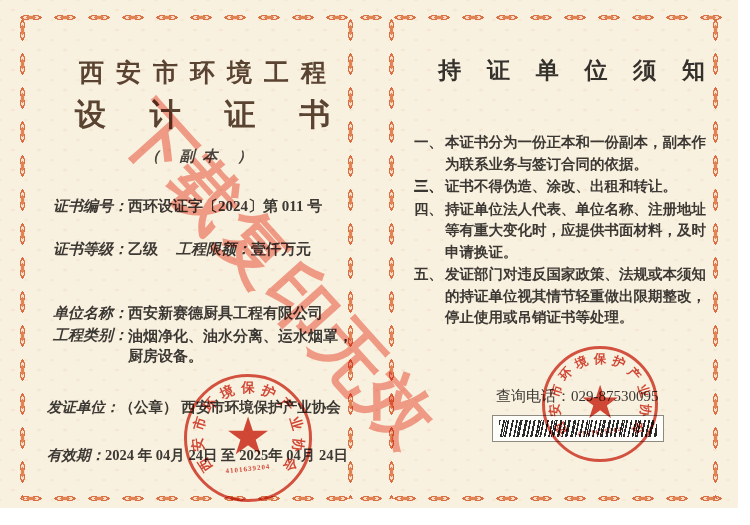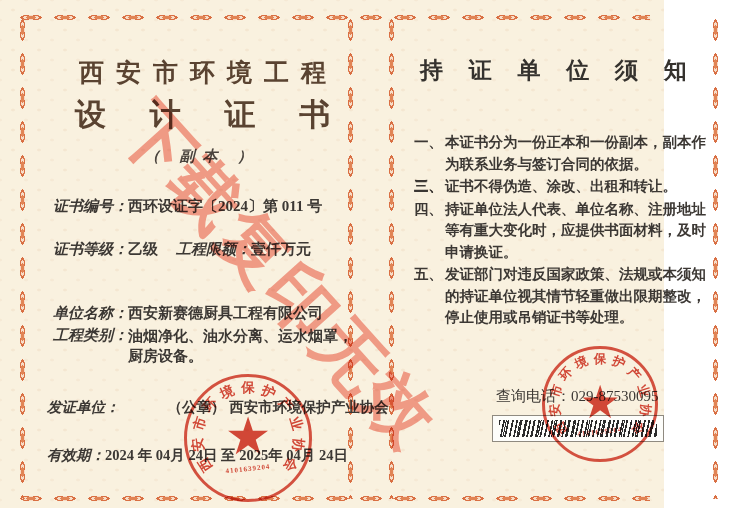--- a/index.html
+++ b/index.html
@@ -1,18 +1,18 @@
 <!DOCTYPE html>
 <html><head>
 <meta charset="utf-8">
 <style>
   html,body{margin:0;padding:0;background:#fff;}
   .stage{position:relative;width:750px;height:525px;background:#ffffff;overflow:hidden;
          font-family:"Liberation Serif","DejaVu Serif",serif;}
-  .cert{position:absolute;left:0;top:0;width:664px;height:508px;
+  .cert{position:absolute;left:0;top:0;width:738px;height:508px;
         background-color:#f9f1df;
         background-image:
           radial-gradient(rgba(214,166,124,0.14) 1.5px, transparent 2.2px),
           radial-gradient(rgba(214,166,124,0.10) 1.5px, transparent 2.2px);
         background-size:26px 20px,26px 20px;
         background-position:0 0,13px 10px;}
   
   .chain-h{position:absolute;height:9px;
         background:radial-gradient(closest-side,#e18455 0 32%,#f7dcc6 32% 46%,#d96f43 46% 62%,transparent 65%) 0 0/34px 9px repeat-x;}
   .chain-v{position:absolute;width:9px;
@@ -32,25 +32,25 @@
          font-size:15px;letter-spacing:8px;color:#4a443e;font-weight:bold;font-style:italic;}
   .frow{position:absolute;left:53px;display:flex;align-items:flex-start;white-space:nowrap;
         font-size:15px;font-weight:bold;color:#3c3834;}
   .frow .lab{flex:none;font-style:italic;}
   .wrapval{white-space:normal;width:228px;line-height:20px;}
   .r-certno{top:197px;}
   .r-grade{top:240px;}
   .r-grade .gap{width:18px;flex:none;}
   .r-unit{top:268px;margin-top:36px;}
   .r-cat{top:326px;}
-  .r-issuer{top:398px;left:47px;font-size:14.5px;gap:48px;}
+  .r-issuer{top:398px;left:47px;font-size:14.5px;}
   .r-valid{top:446px;left:47px;font-size:14.5px;}
 
   
-  .rtitle{position:absolute;left:410px;top:55px;width:305px;text-align:left;
+  .rtitle{position:absolute;left:410px;top:55px;width:305px;text-align:right;
           font-size:23px;font-weight:bold;letter-spacing:10px;padding-left:10px;width:295px;color:#35322e;}
   .notice{position:absolute;left:414px;top:132px;width:304px;font-size:14.5px;
           line-height:21.5px;color:#3c3834;font-weight:bold;}
   .nitem{position:relative;padding-left:31px;margin:0 0 1px 0;}
   .nnum{position:absolute;left:0;top:0;}
   .phone{position:absolute;left:496px;top:387px;font-size:15px;font-weight:normal;color:#3c3834;white-space:nowrap;}
   .barcode{position:absolute;left:492px;top:415px;width:172px;height:27px;background:#fdfdfa;
            border:1px solid #8f8a80;box-sizing:border-box;}
   .barcode .bars{position:absolute;left:6px;right:6px;top:4px;bottom:4px;
            background:

